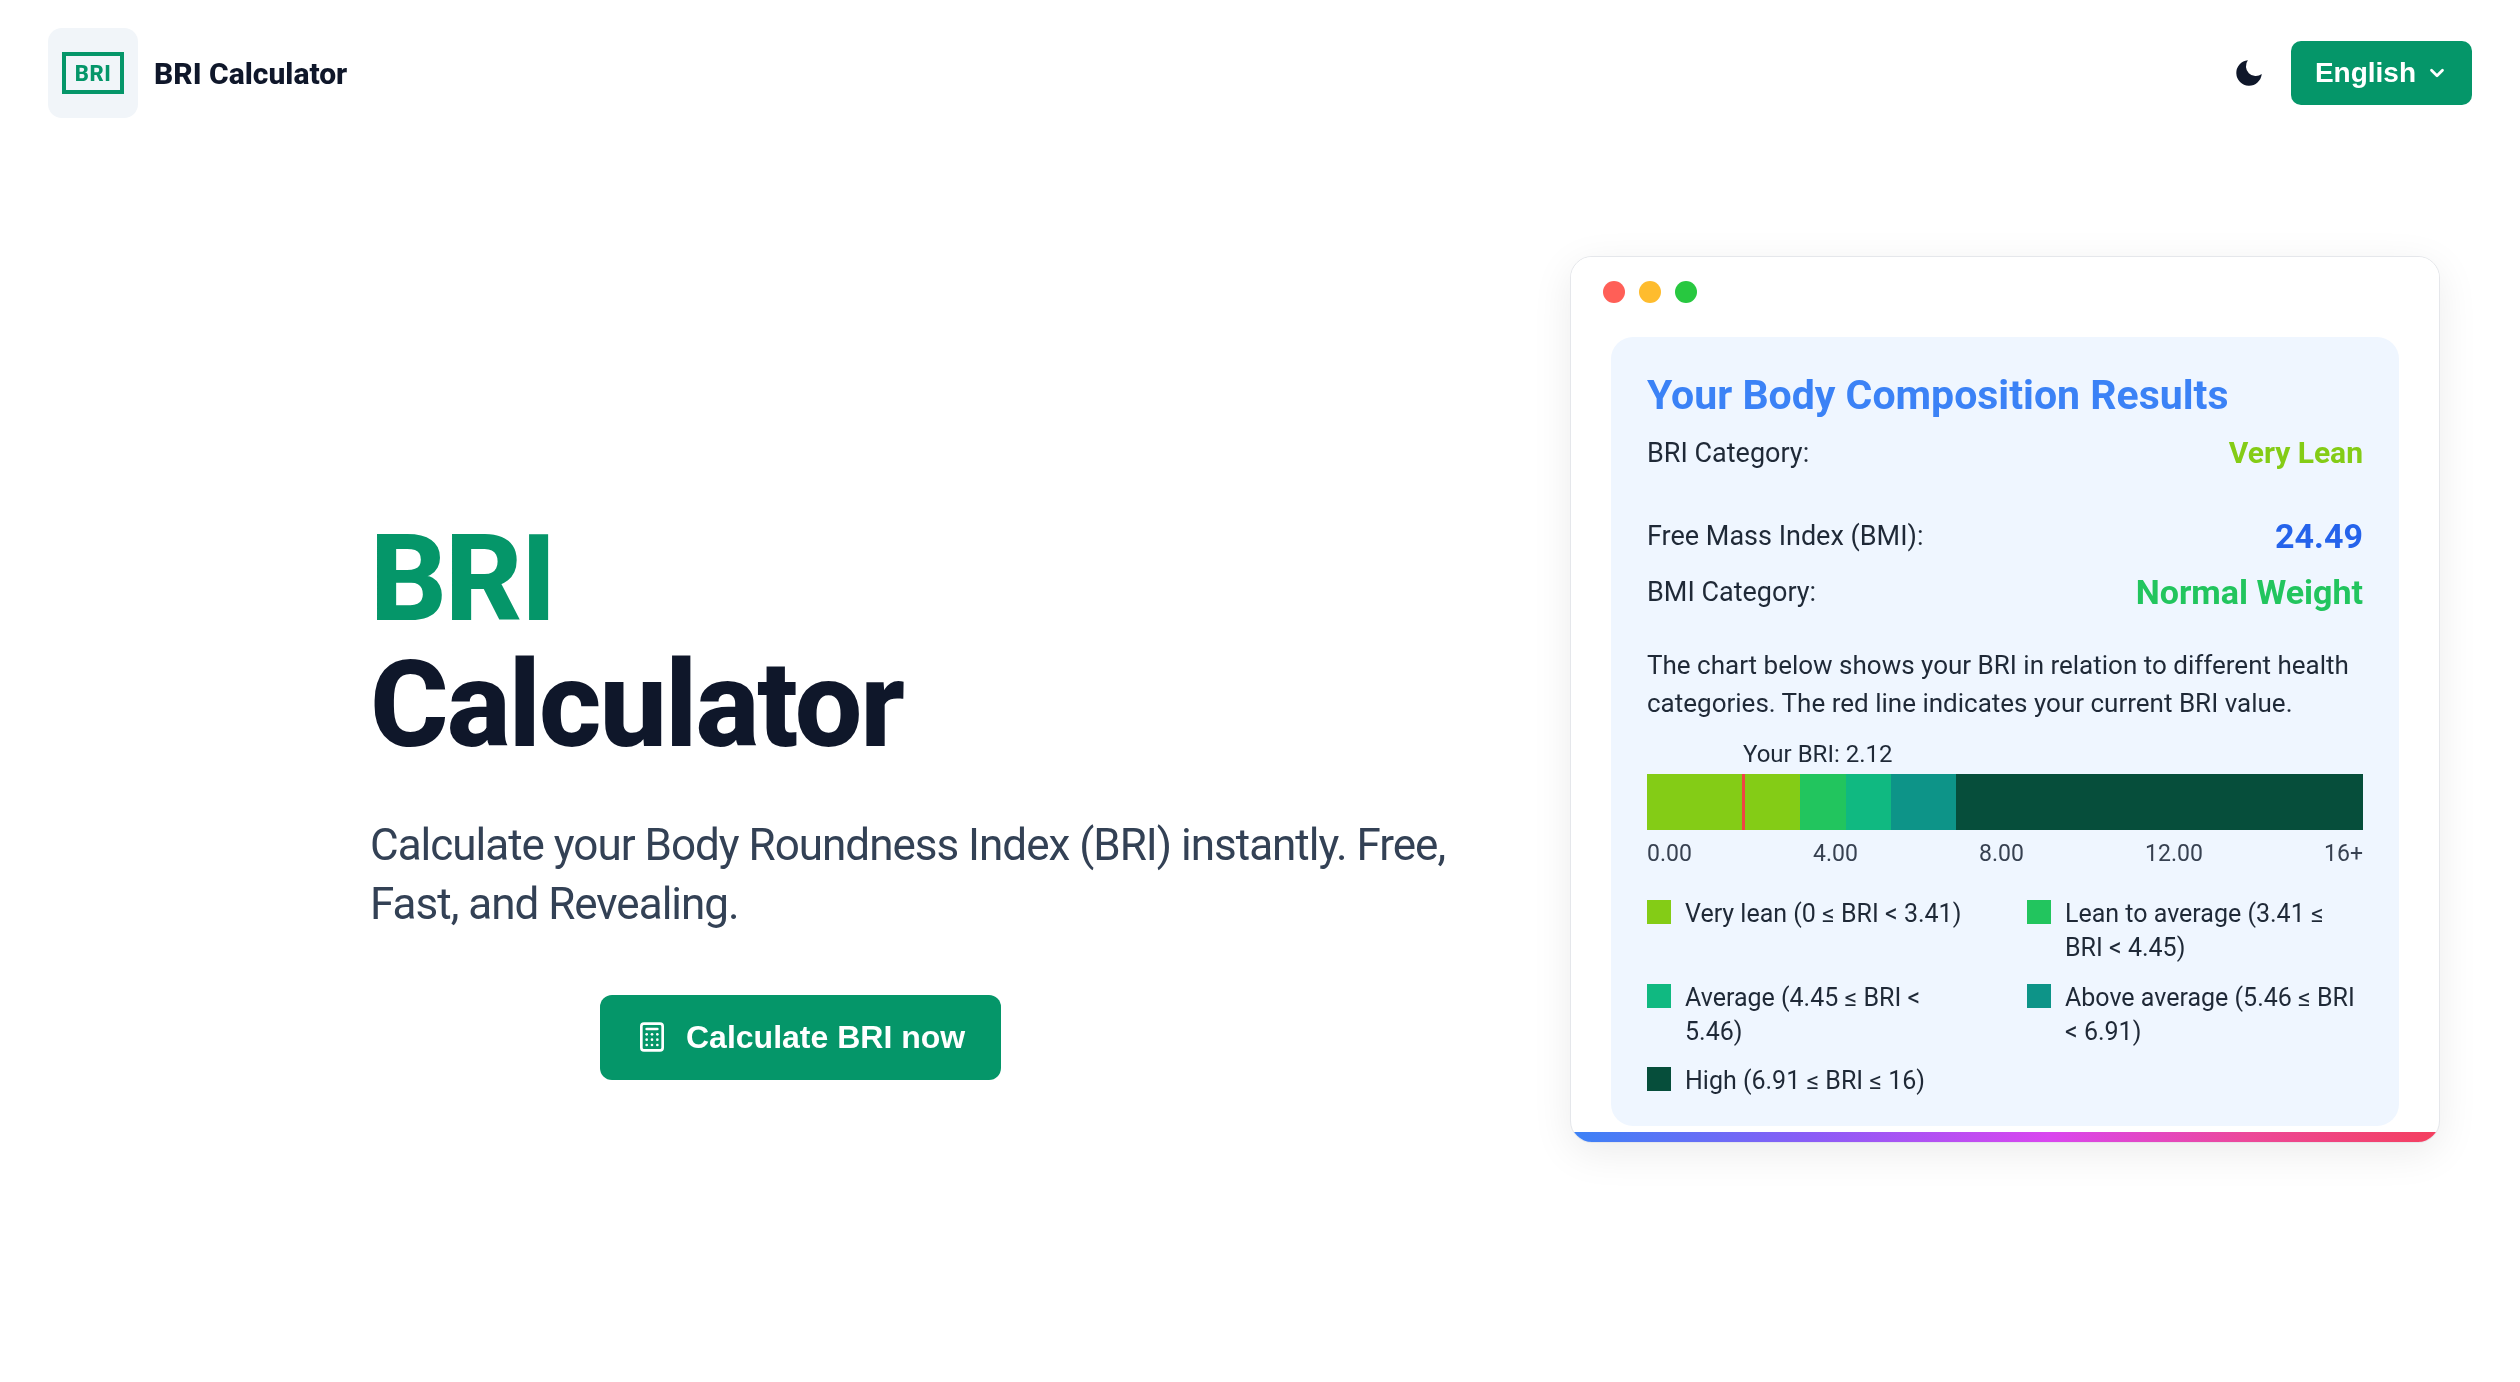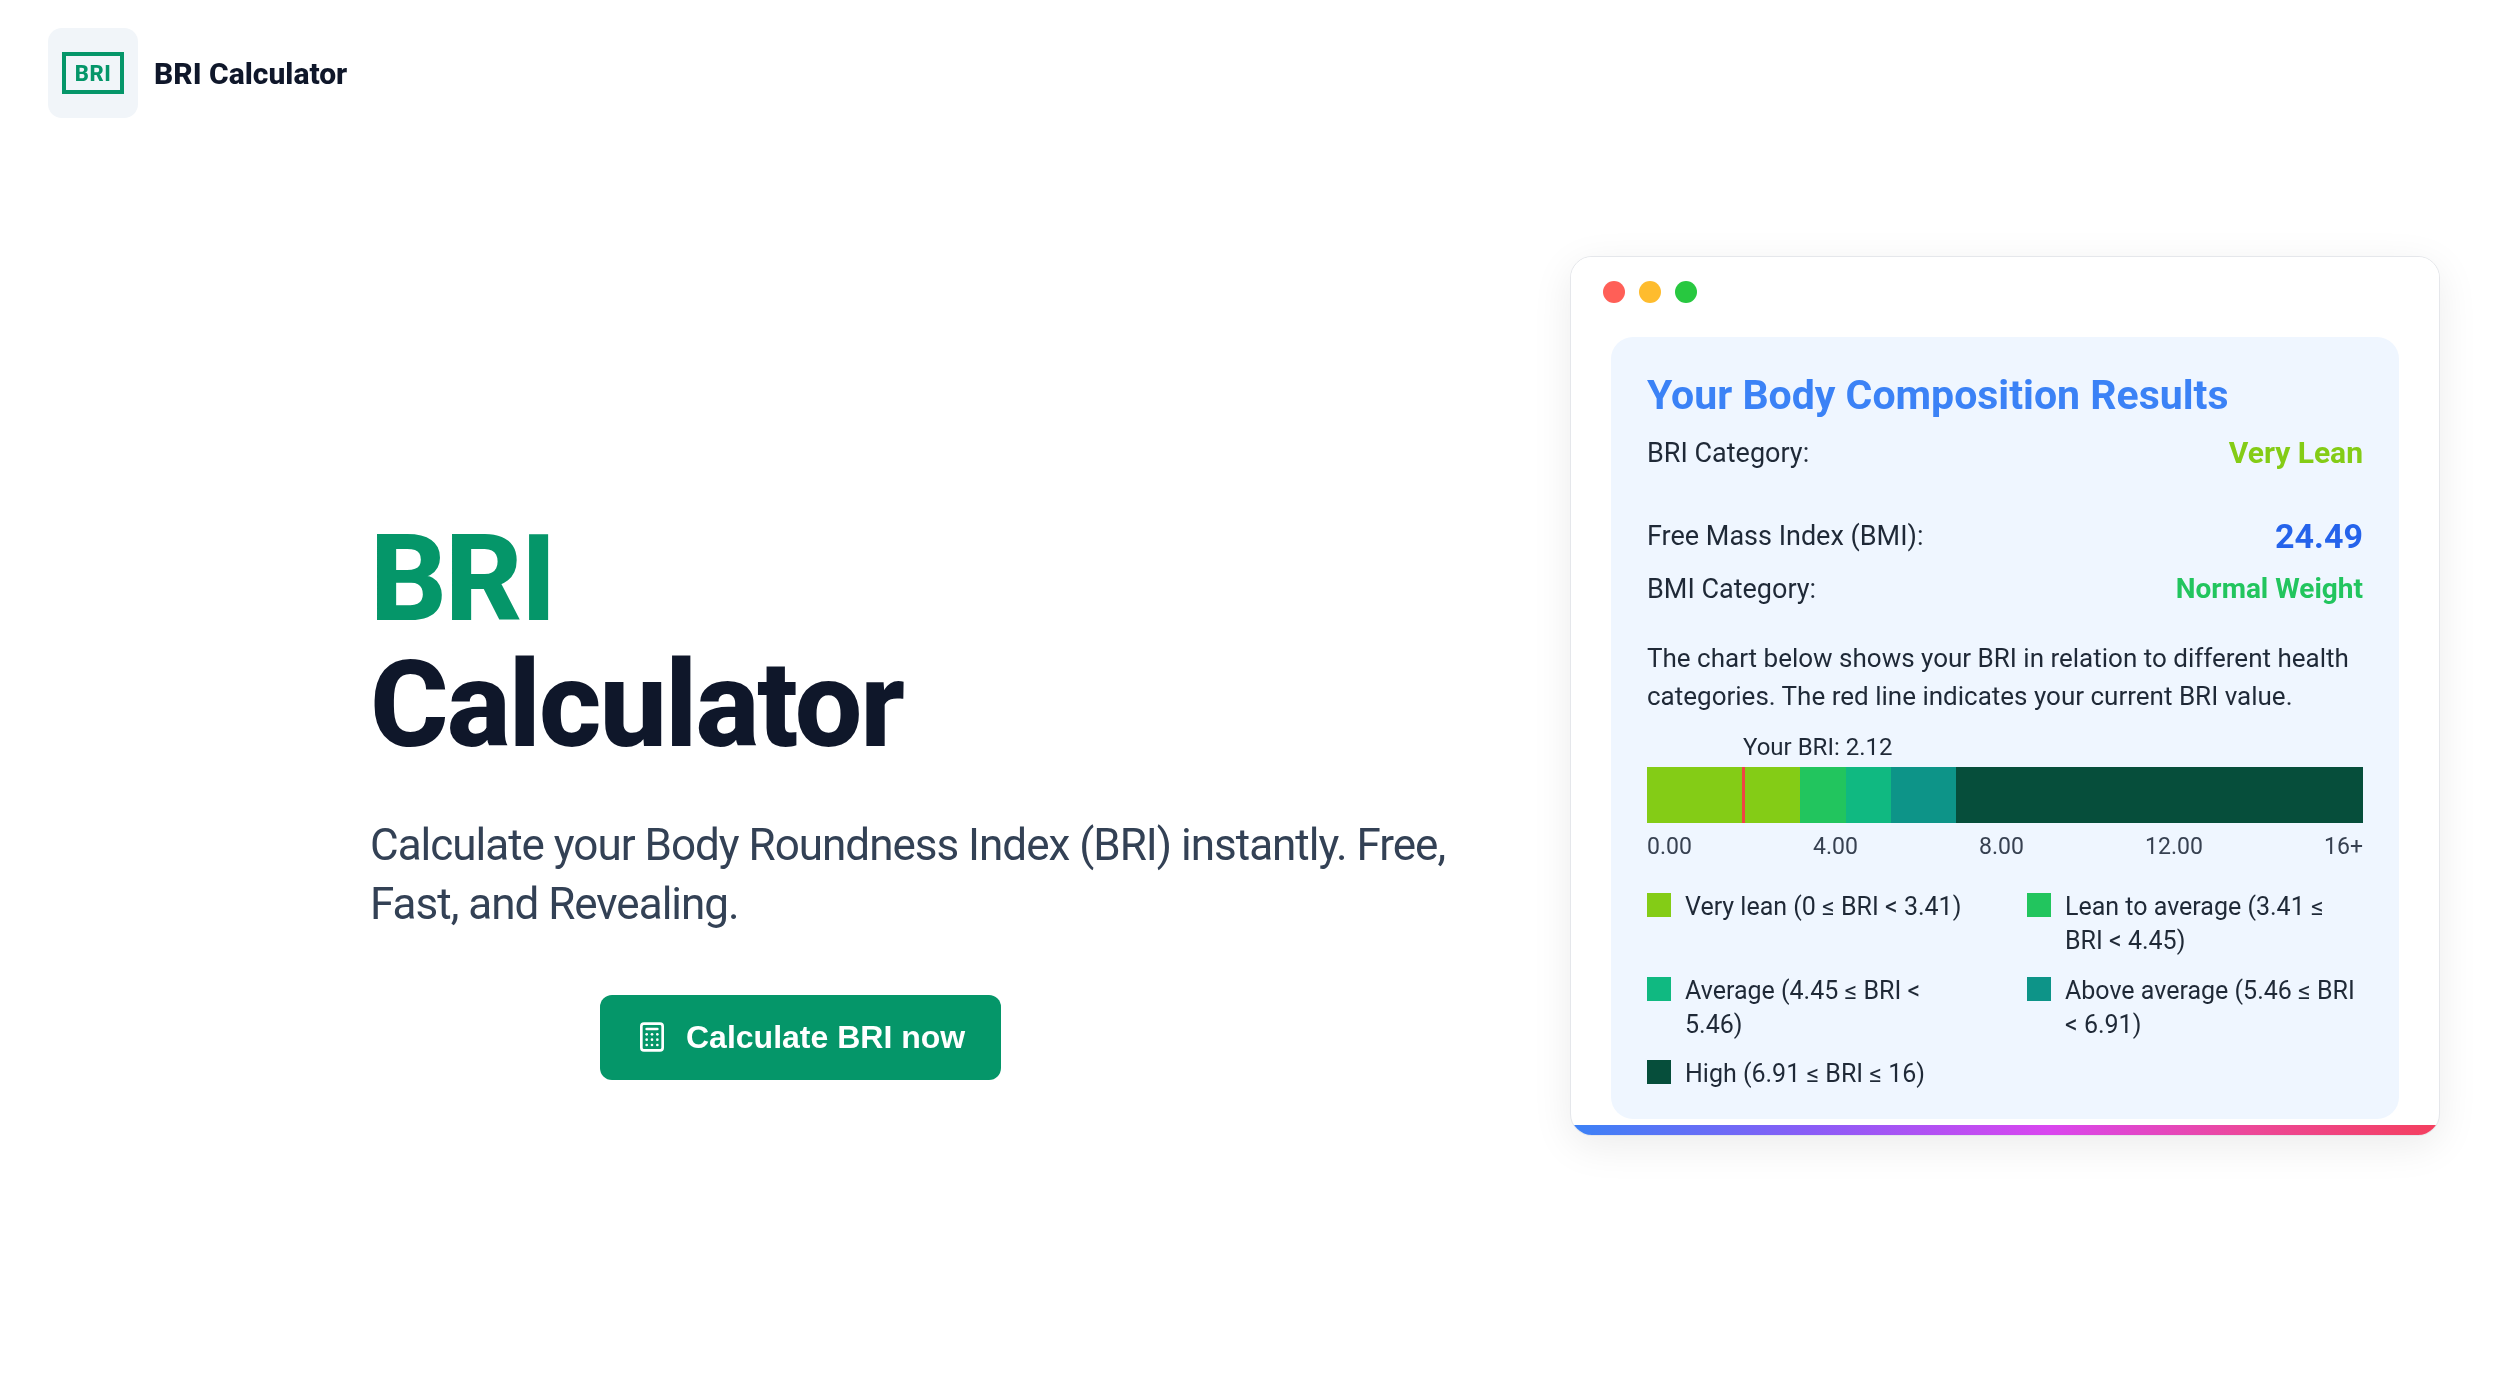--- a/index.html
+++ b/index.html
@@ -158,21 +158,21 @@
 .metric-row {
   display: flex;
   justify-content: space-between;
   align-items: center;
   margin-top: 28px;
   font-size: 27px;
 }
 .metric-row .label { color: #1f2937; }
 .metric-value-blue { color: #2563eb; font-weight: 700; font-size: 34px; }
 .metric-value-lime { color: #84cc16; font-weight: 700; font-size: 30px; }
-.metric-value-green { color: #22c55e; font-weight: 700; font-size: 28px; }
+.metric-value-green { color: #22c55e; font-weight: 700; font-size: 34px; }
 .metric-gap { height: 18px; }
 
 .chart-desc {
   margin-top: 35px;
   font-size: 26px;
   color: #1f2937;
   line-height: 1.45;
 }
 
 .chart-area {
@@ -237,20 +237,33 @@
 </style>
 </head>
 <body>
 
 <div class="header">
   <div class="header-left">
     <div class="logo-box">
       <div class="logo-inner">BRI</div>
     </div>
     <div class="logo-text">BRI Calculator</div>
+  </div>
+  <div class="header-right">
+    <div class="moon-icon">
+      <svg width="34" height="34" viewBox="0 0 24 24" fill="#0f172a">
+        <path d="M21 12.79A9 9 0 1 1 11.21 3 7 7 0 0 0 21 12.79z"></path>
+      </svg>
+    </div>
+    <button class="lang-button">
+      <span>English</span>
+      <svg width="22" height="22" viewBox="0 0 24 24" fill="none" stroke="#ffffff" stroke-width="3" stroke-linecap="round" stroke-linejoin="round">
+        <polyline points="6 9 12 15 18 9"></polyline>
+      </svg>
+    </button>
   </div>
 </div>
 
 <div class="main">
   <div class="left-col">
     <div class="hero-title">
       <span class="hero-title-green">BRI</span><br>
       <span class="hero-title-dark">Calculator</span>
     </div>
     <div class="hero-sub">Calculate your Body Roundness Index (BRI) instantly. Free, Fast, and Revealing.</div>

